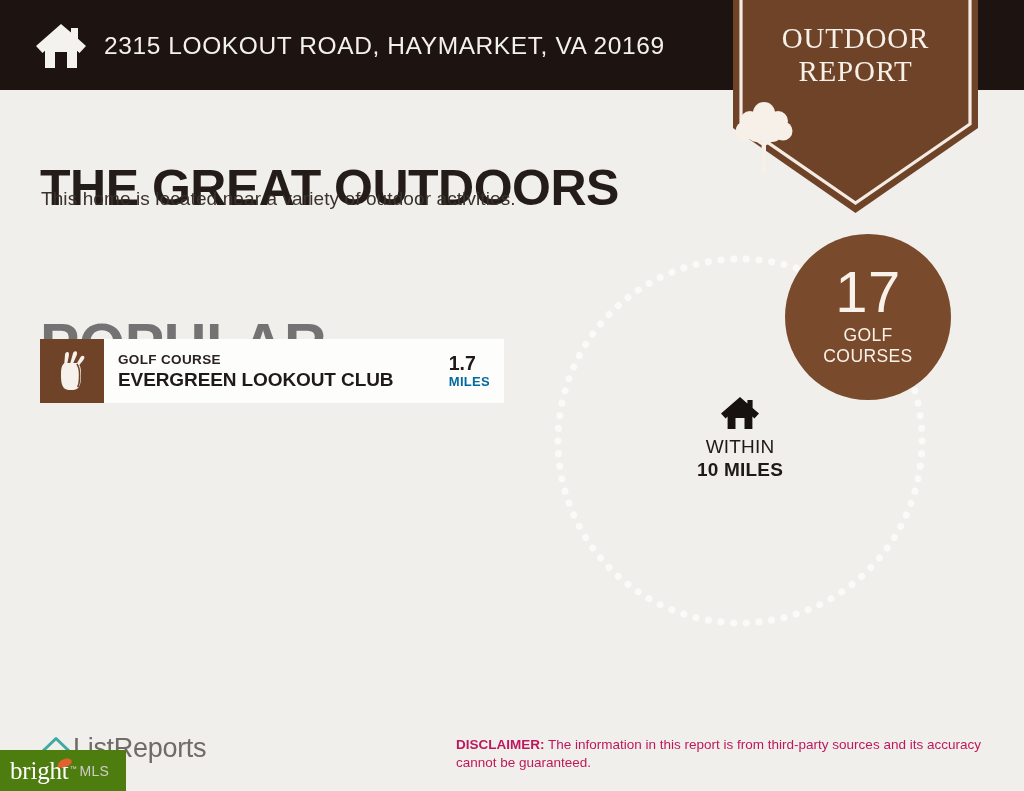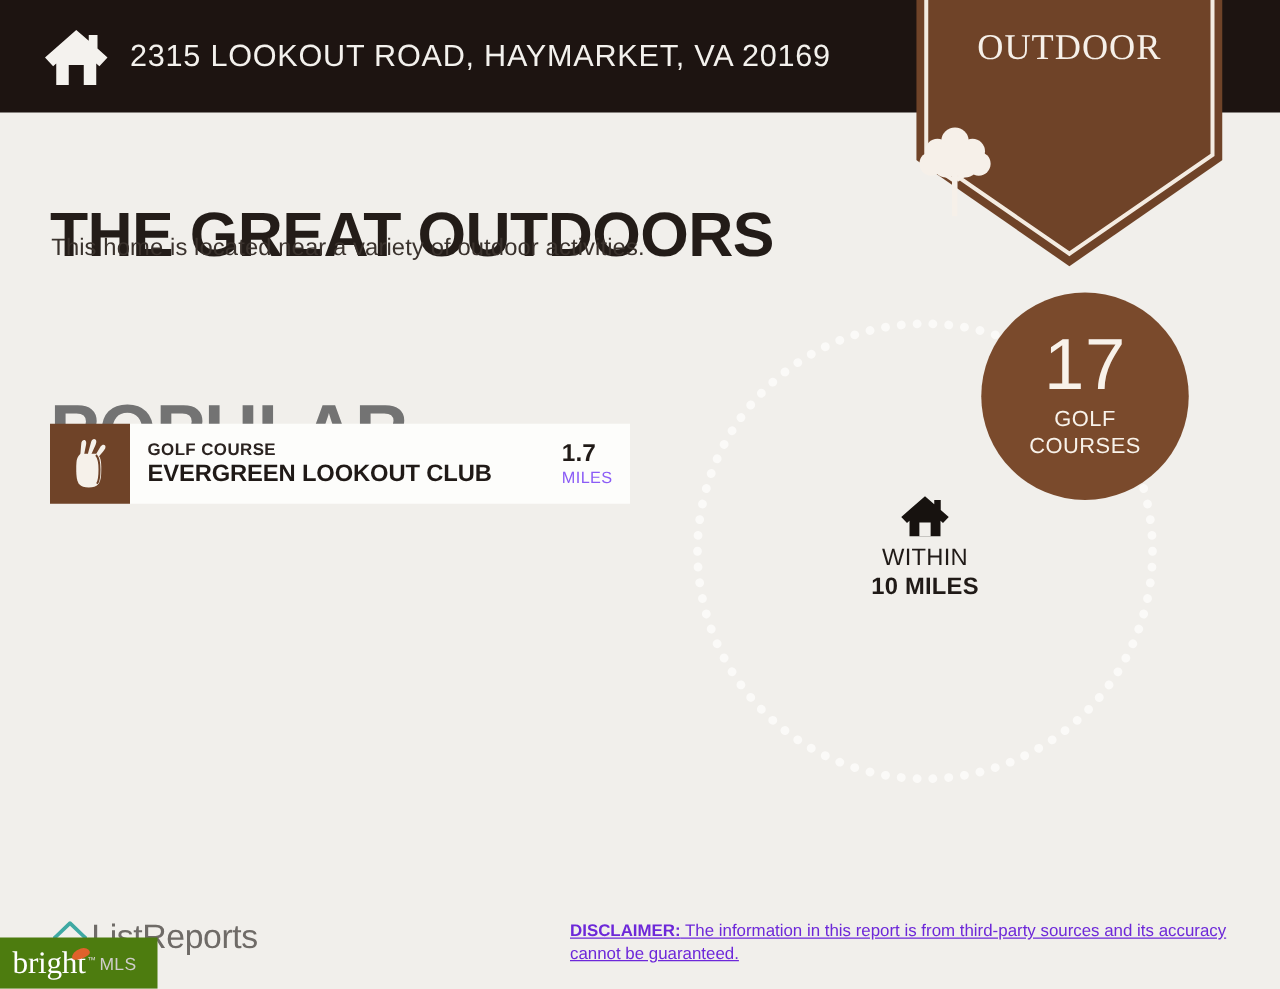--- a/index.html
+++ b/index.html
@@ -169,23 +169,23 @@
     padding-left: 12px;
   }
   #place-distance-value {
     font-size: 19.5px;
     font-weight: bold;
     color: #201a17;
     line-height: 21px;
   }
   #place-distance-unit {
     font-size: 13px;
-    font-weight: normal;
+    font-weight: bold;
     letter-spacing: 0.3px;
-    color: #8b5cf6;
+    color: #0369a1;
     line-height: 16px;
   }
 
   
   #radius-circle {
     position: absolute;
     left: 553px;
     top: 254px;
     width: 374px;
     height: 374px;
@@ -264,22 +264,21 @@
     line-height: 30px;
   }
 
   #disclaimer {
     position: absolute;
     left: 456px;
     top: 736px;
     width: 534px;
     font-size: 13.5px;
     line-height: 18px;
-    color: #6d28d9;
-    text-decoration: underline;
+    color: #be185d;
   }
   #disclaimer-label { font-weight: bold; }
 
   
   #bright-mls-watermark {
     position: absolute;
     left: 0;
     top: 750px;
     width: 126px;
     height: 41px;
@@ -340,20 +339,21 @@
     <div id="header-address">2315 LOOKOUT ROAD, HAYMARKET, VA 20169</div>
   </div>
 
   <div id="badge">
     <svg width="245" height="215" viewBox="0 0 245 215" xmlns="http://www.w3.org/2000/svg">
       <polygon points="0,0 245,0 245,128 122.5,213 0,128" fill="#6f4328"></polygon>
       <polygon points="8,-6 237,-6 237,124 122.5,203 8,124" fill="none" stroke="#f4ece2" stroke-width="3.2"></polygon>
     </svg>
     <div id="badge-text-wrap">
       <div class="badge-line">OUTDOOR</div>
+      <div class="badge-line">REPORT</div>
     </div>
     <div id="badge-tree-icon">
       <svg width="62" height="74" viewBox="0 0 62 74" xmlns="http://www.w3.org/2000/svg">
         <g fill="#f6f0e9">
           <circle cx="31" cy="13" r="11"></circle>
           <circle cx="17" cy="21" r="10"></circle>
           <circle cx="45" cy="21" r="10"></circle>
           <circle cx="12" cy="31" r="9.5"></circle>
           <circle cx="50" cy="31" r="9.5"></circle>
           <circle cx="24" cy="31" r="11"></circle>

